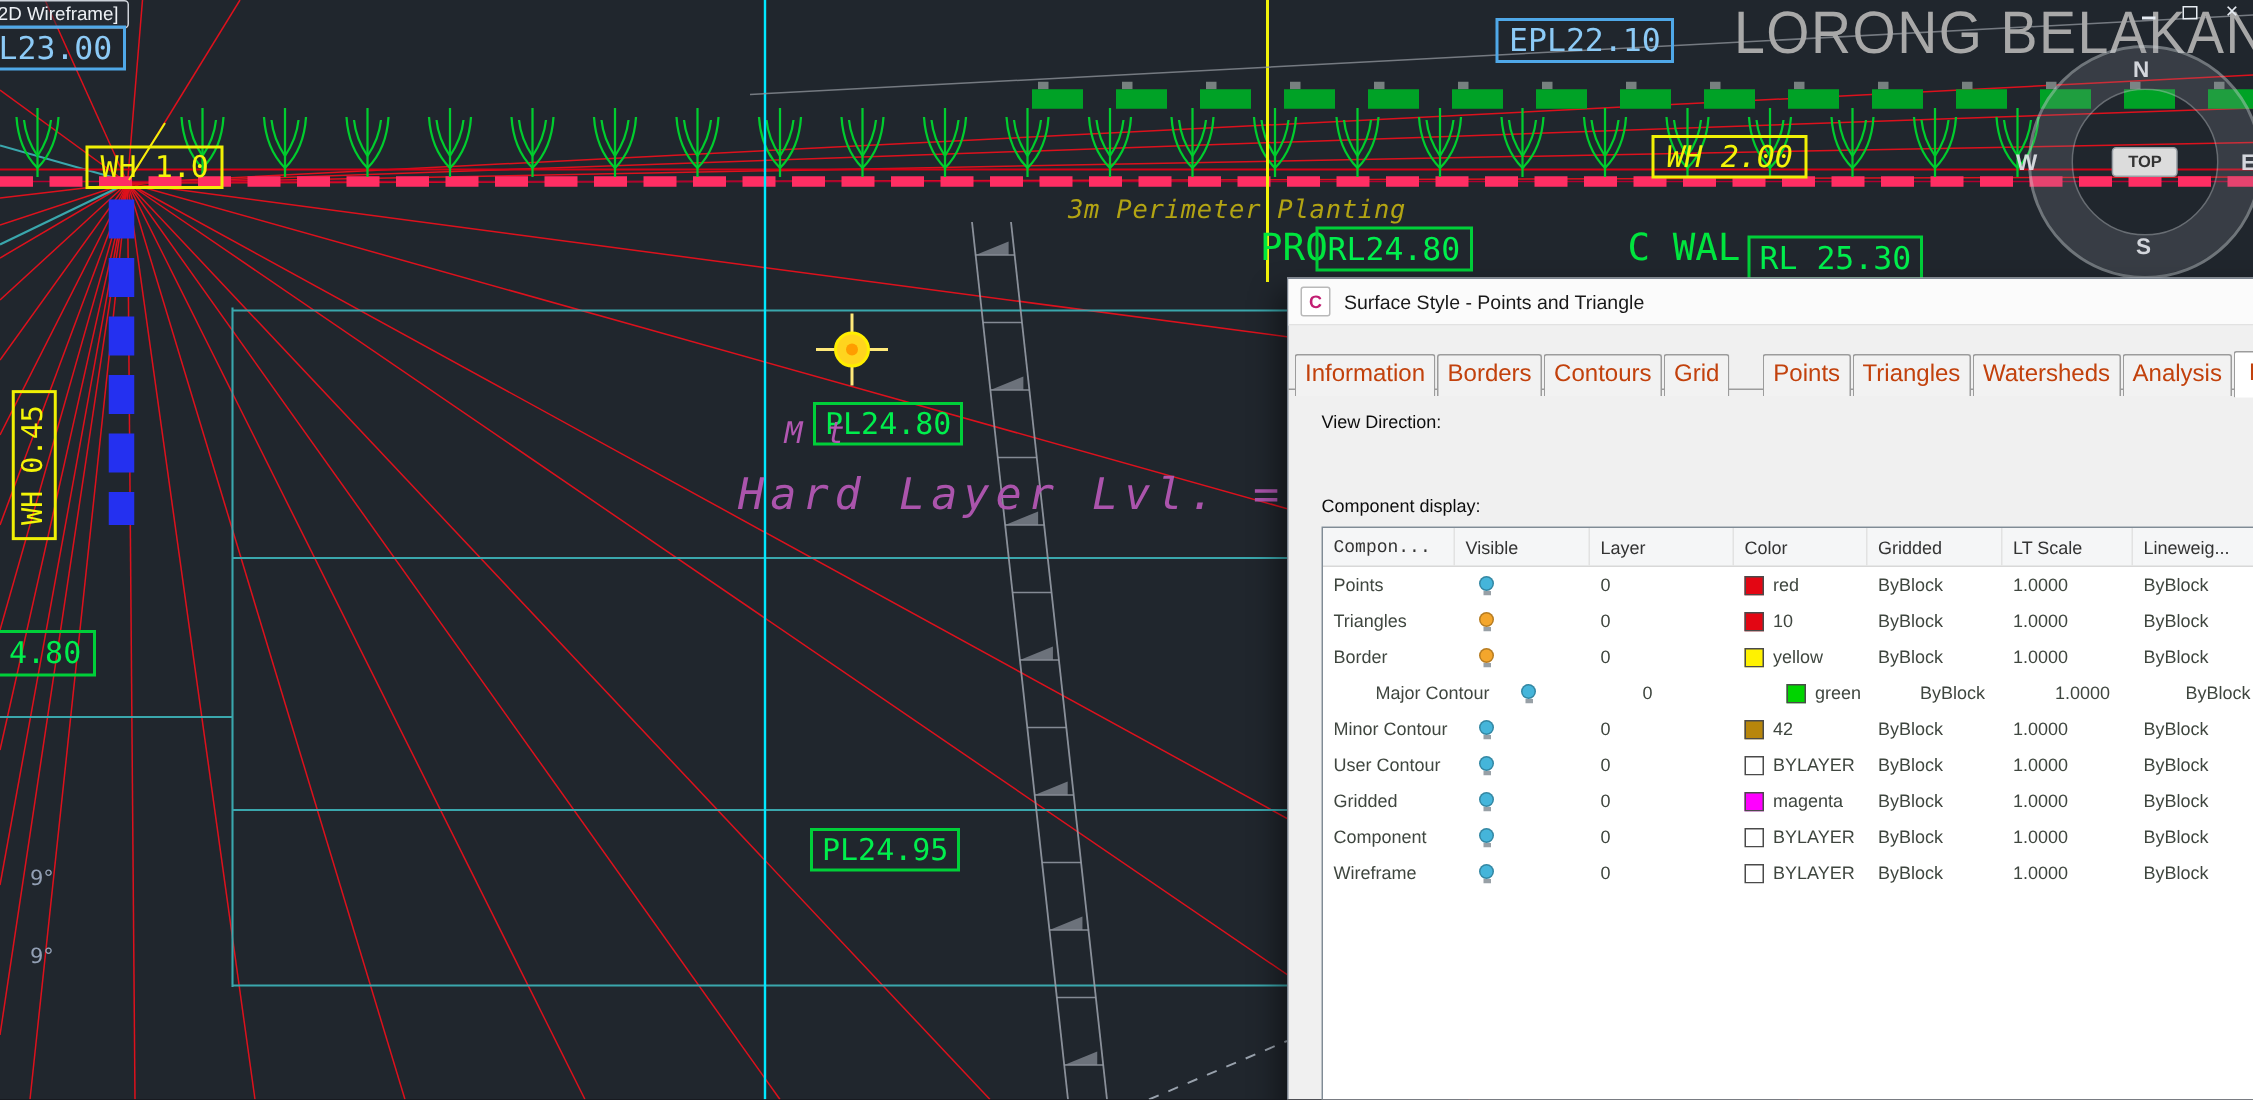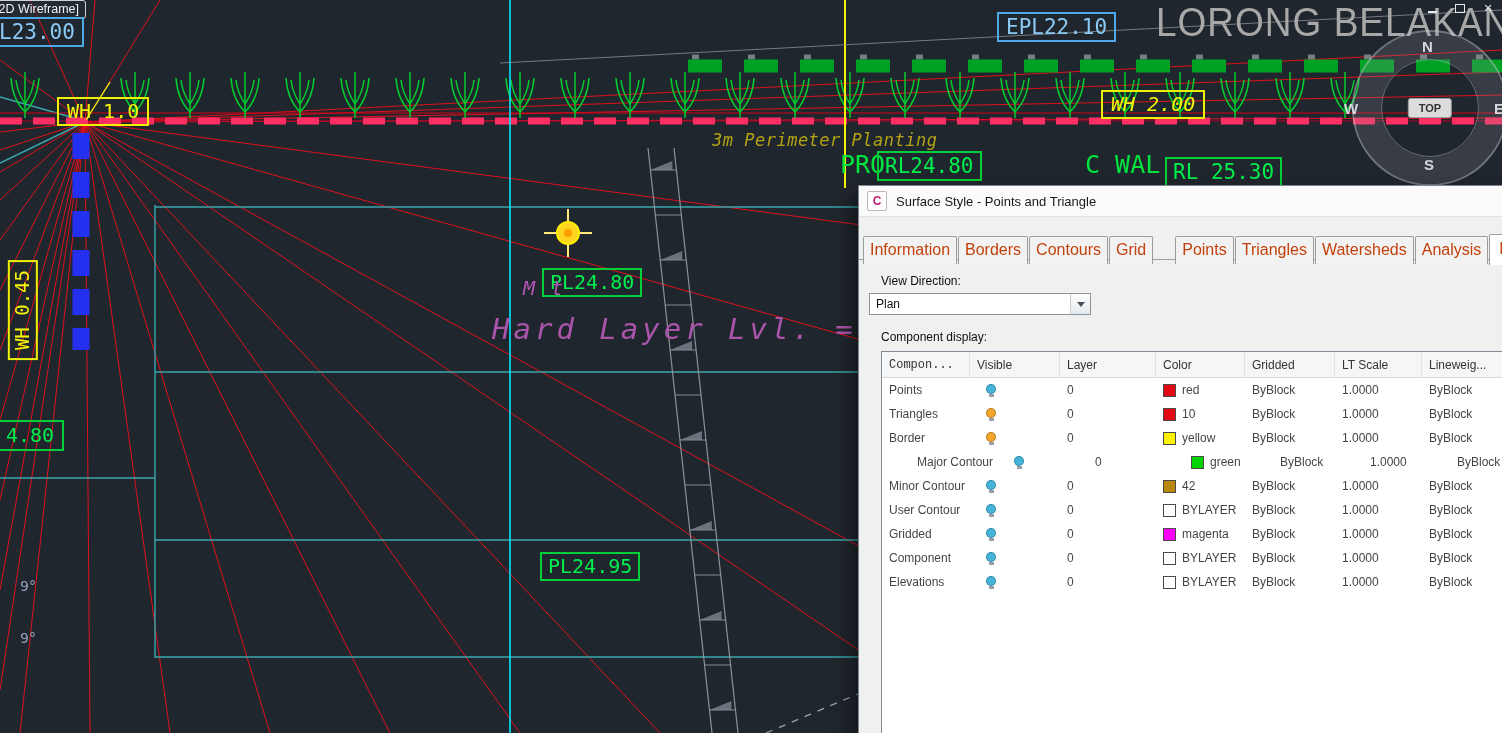--- a/index.html
+++ b/index.html
@@ -266,26 +266,20 @@
         <div class="tab">Grid</div>
         <div class="tab">Points</div>
         <div class="tab">Triangles</div>
         <div class="tab">Watersheds</div>
         <div class="tab">Analysis</div>
         <div class="tab active">Display</div>
         <div class="tab">Summa</div>
       </div>
     <div class="tabline"></div>
     <div class="fld-label vd">View Direction:</div>
-    <div class="combo">
-      <span class="combo-val">Plan</span>
-      <span class="combo-btn">
-          <i class="tri"></i>
-        </span>
-    </div>
     <div class="fld-label cd">Component display:</div>
     <div class="list">
       <div class="hrow">
           <div class="hcell" style="width: 88px; font-family: Liberation Mono, monospace;">Compon...</div>
           <div class="hcell" style="width: 90px;">Visible</div>
           <div class="hcell" style="width: 96px;">Layer</div>
           <div class="hcell" style="width: 89px;">Color</div>
           <div class="hcell" style="width: 90px;">Gridded</div>
           <div class="hcell" style="width: 87px;">LT Scale</div>
           <div class="hcell" style="width: 160px;">Lineweig...</div>
@@ -381,21 +375,21 @@
             <div class="cell" style="width: 96px;">0</div>
             <div class="cell colorcell" style="width: 89px;">
               <span class="swatch" style="background: rgb(255, 255, 255);"></span>
               <span>BYLAYER</span>
             </div>
             <div class="cell" style="width: 90px;">ByBlock</div>
             <div class="cell" style="width: 87px;">1.0000</div>
             <div class="cell" style="width: 160px;">ByBlock</div>
           </div>
           <div class="trow">
-            <div class="cell" style="width: 88px;">Elevations</div>
+            <div class="cell" style="width: 88px;">Wireframe</div>
             <div class="cell" style="width: 90px;"><span class="bulb" style="background: rgb(69, 181, 218);"></span></div>
             <div class="cell" style="width: 96px;">0</div>
             <div class="cell colorcell" style="width: 89px;">
               <span class="swatch" style="background: rgb(255, 255, 255);"></span>
               <span>BYLAYER</span>
             </div>
             <div class="cell" style="width: 90px;">ByBlock</div>
             <div class="cell" style="width: 87px;">1.0000</div>
             <div class="cell" style="width: 160px;">ByBlock</div>
           </div>

